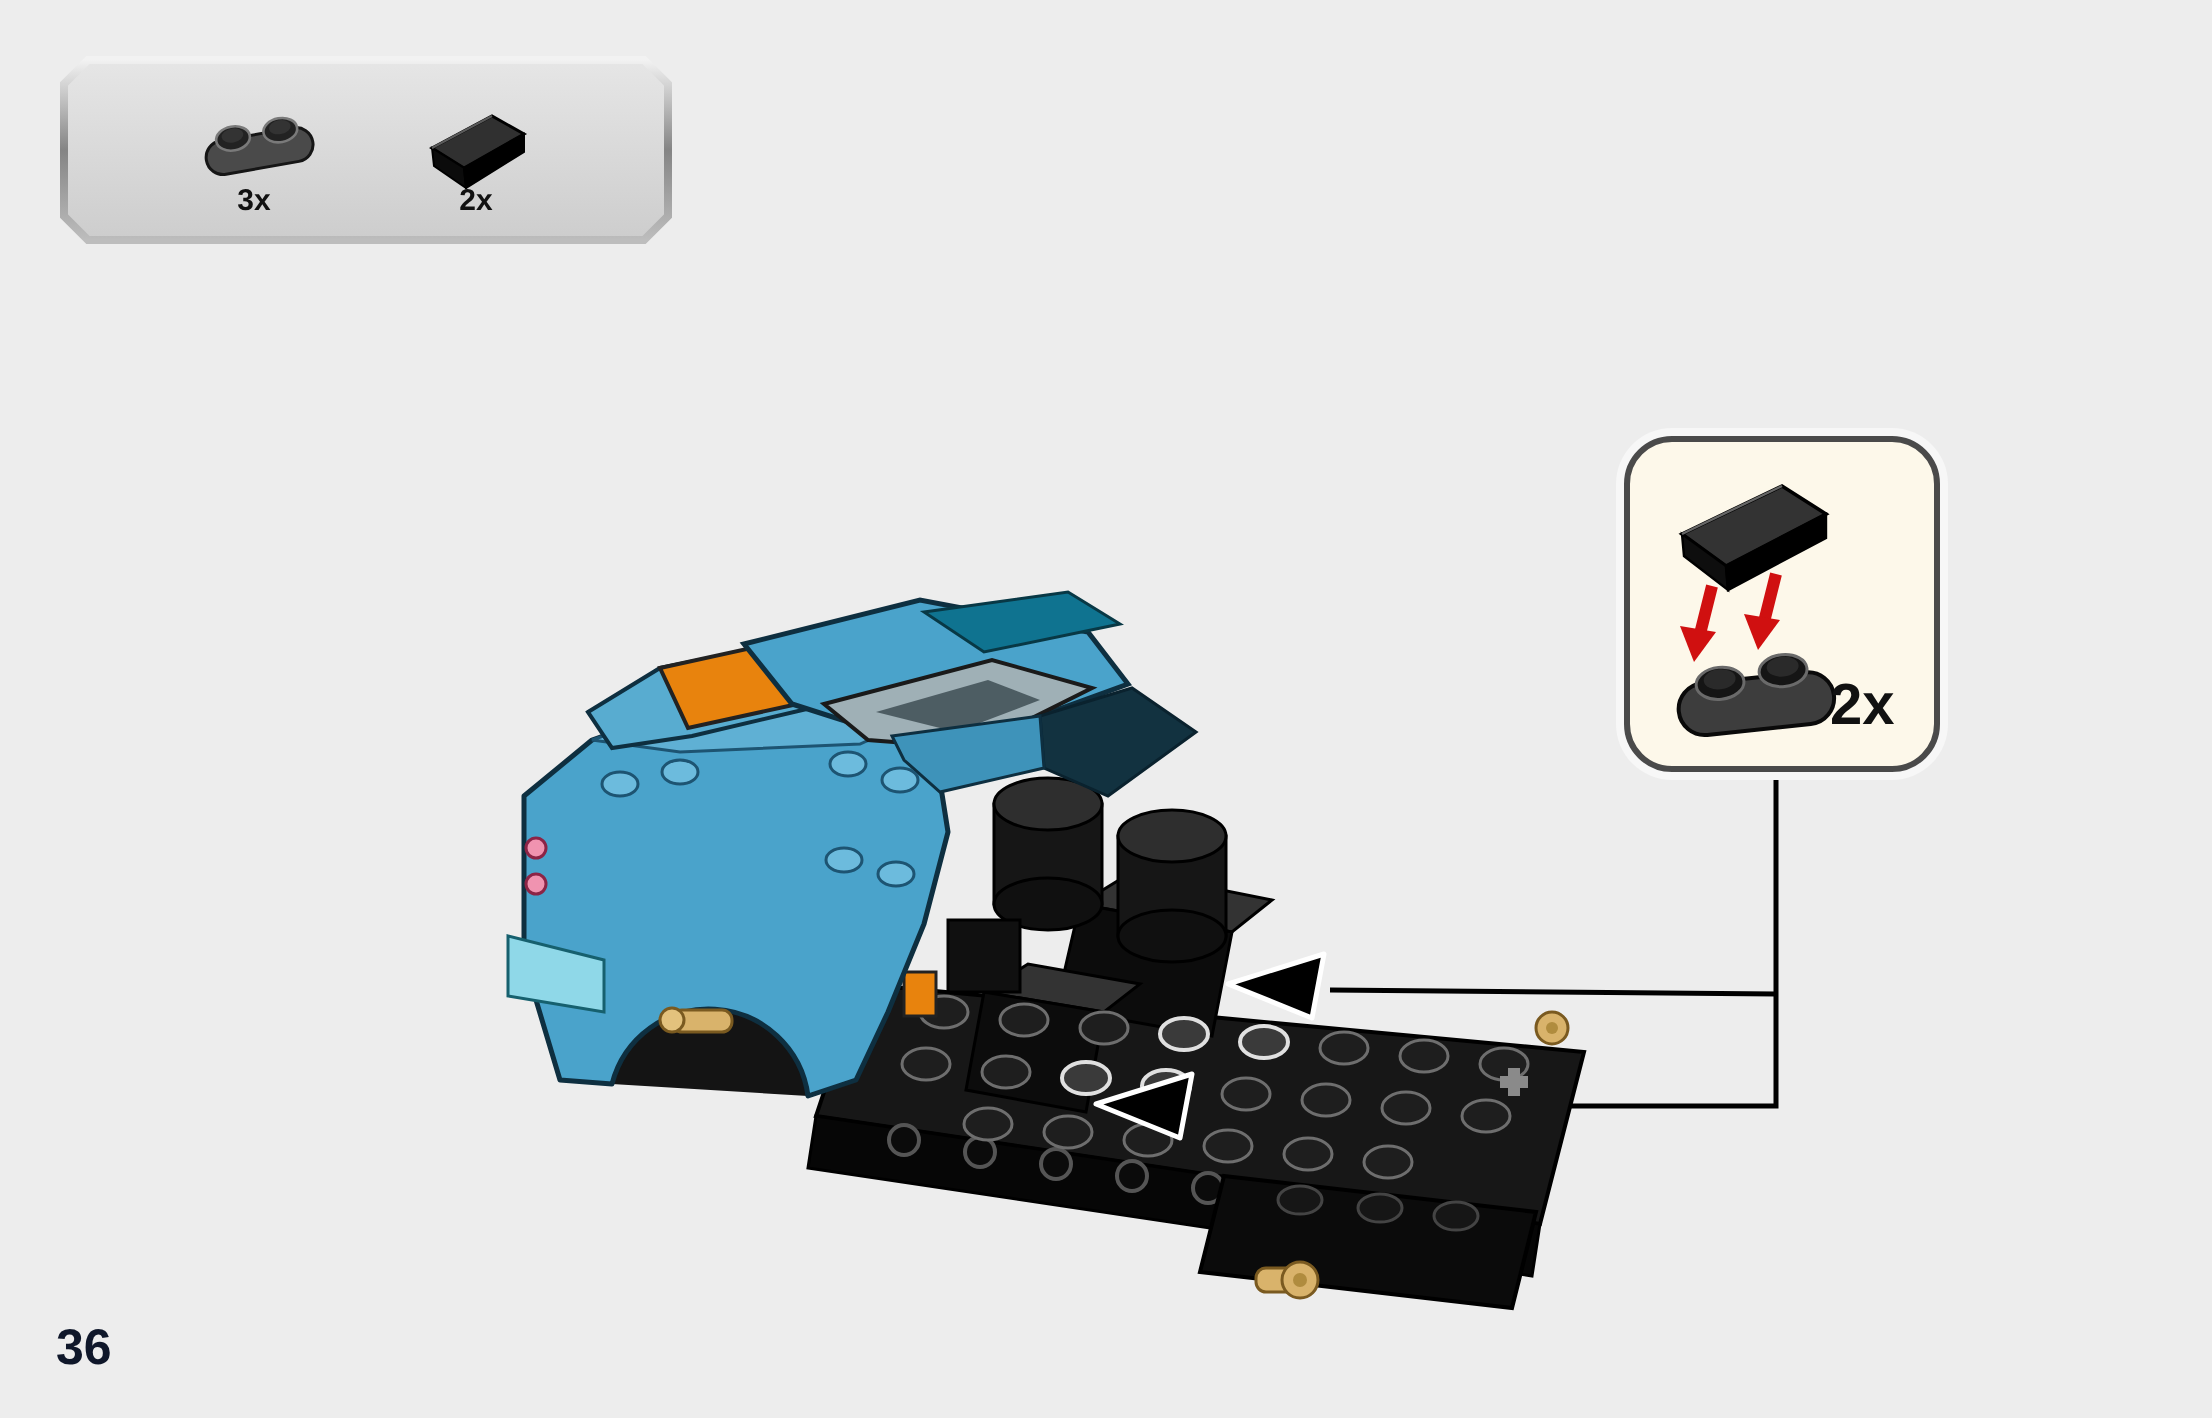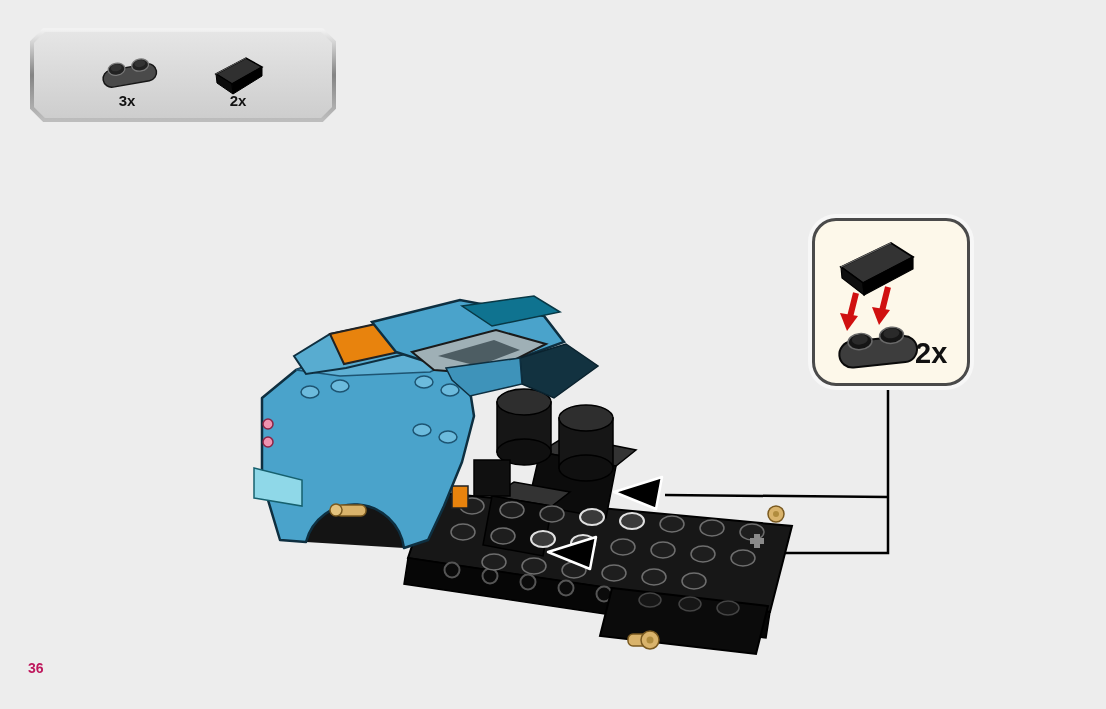--- a/index.html
+++ b/index.html
@@ -19,22 +19,22 @@
 
   .model-svg { position:absolute; left:0; top:0; width:1106px; height:709px; z-index:1; }
 
   .callout { position:absolute; left:812px; top:218px; width:158px; height:168px;
              background:#fdf8ea; border:3.5px solid #4a4a4a; border-radius:24px;
              box-shadow:0 0 0 4px #f7f7f7; z-index:2; }
   .callout svg { position:absolute; left:0; top:0; }
   .callout-count { position:absolute; left:100px; top:116px; font-size:29px;
                    font-weight:bold; color:#111; }
 
-  .page-number { position:absolute; left:28px; top:660px; font-size:14px;
-                 font-weight:bold; color:#be185d; z-index:3; }
+  .page-number { position:absolute; left:28px; top:660px; font-size:25px;
+                 font-weight:bold; color:#0f172a; z-index:3; }
 </style>
 </head>
 <body>
 
 <div class="page">
 
   <div class="parts-box">
     <svg width="306" height="94" viewBox="0 0 306 94">
       <defs>
         <linearGradient id="pbFill" x1="0" y1="0" x2="0" y2="1">

